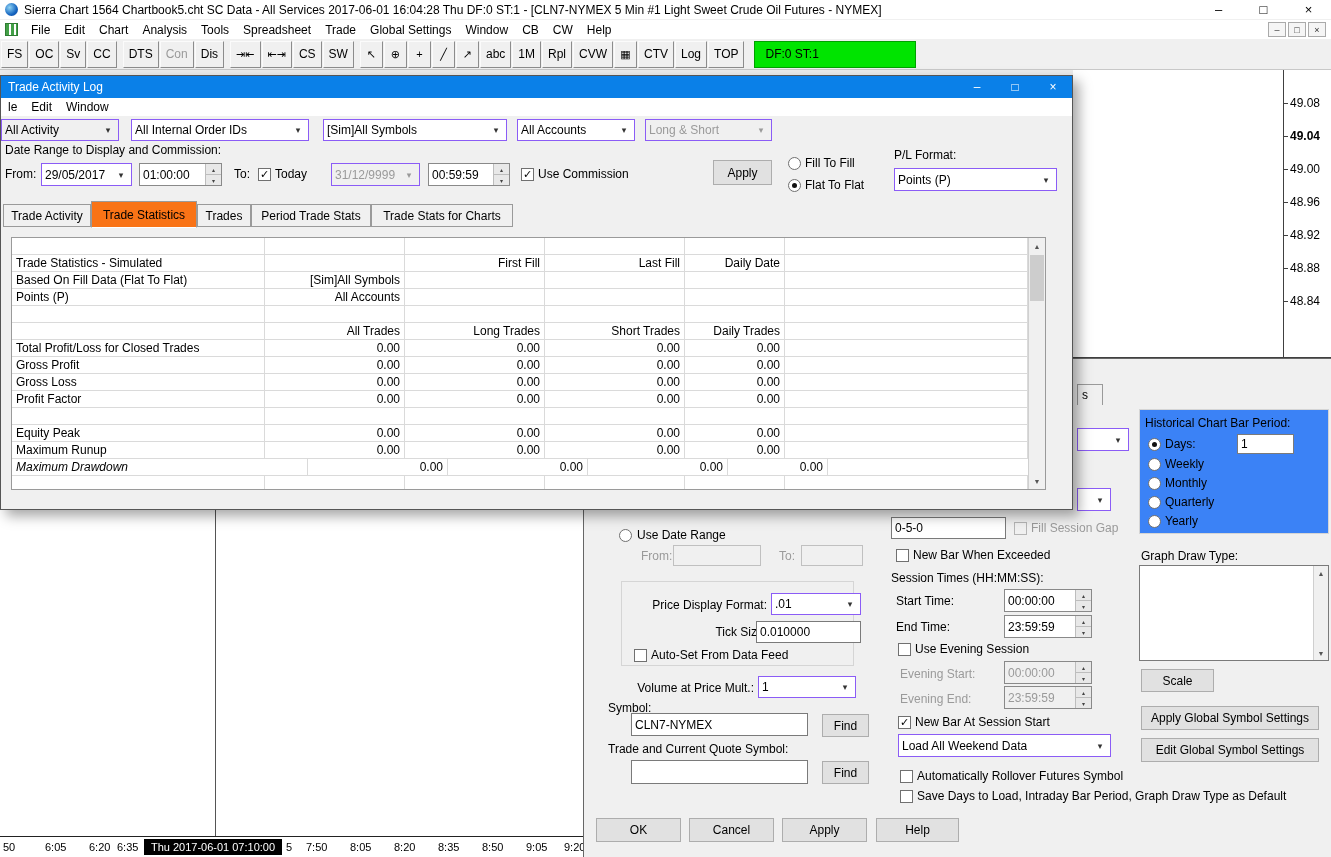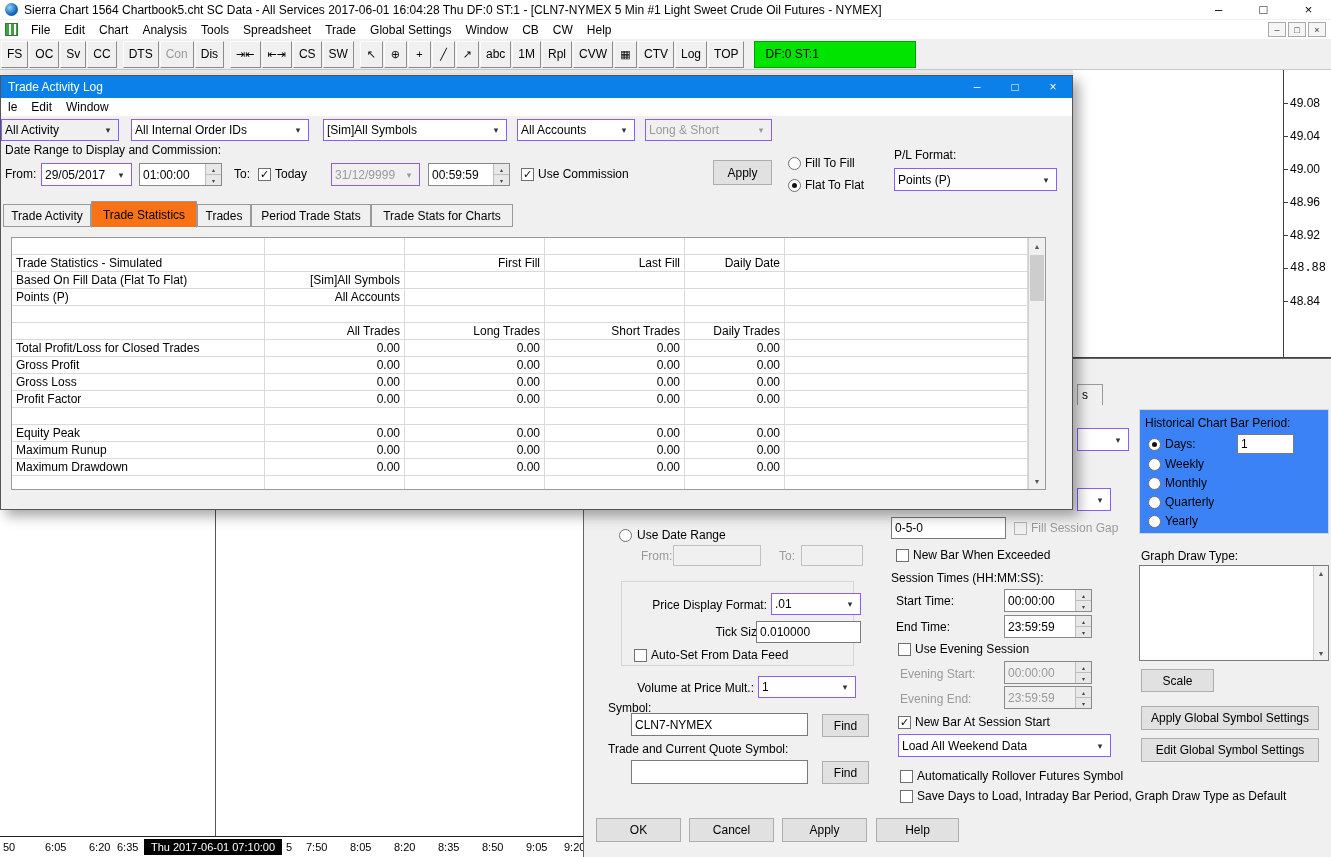--- a/index.html
+++ b/index.html
@@ -195,29 +195,29 @@
   <div class="tb-status">
     <span>DF:0  ST:1</span>
   </div>
 </div>
 
 <div class="chart-ne">
   <div class="scale-divider"></div>
   <div style="position:absolute;left:0;top:0;right:0;bottom:0;">
       <div class="price-label" style="top: 26px;">49.08</div>
       <div class="price-tick" style="top: 33px;"></div>
-      <div class="price-label" style="top: 59px;">49.04</div>
+      <div class="price-label" style="top: 59px; font-weight: bold;">49.04</div>
       <div class="price-tick" style="top: 66px;"></div>
       <div class="price-label" style="top: 92px;">49.00</div>
       <div class="price-tick" style="top: 99px;"></div>
       <div class="price-label" style="top: 125px;">48.96</div>
       <div class="price-tick" style="top: 132px;"></div>
       <div class="price-label" style="top: 158px;">48.92</div>
       <div class="price-tick" style="top: 165px;"></div>
-      <div class="price-label" style="top: 191px; font-family: Liberation Mono, monospace;">48.88</div>
+      <div class="price-label" style="top: 191px;">48.88</div>
       <div class="price-tick" style="top: 198px;"></div>
       <div class="price-label" style="top: 224px;">48.84</div>
       <div class="price-tick" style="top: 231px;"></div>
     </div>
 </div>
 
 <div class="chart-sw">
   <div class="crosshair-v"></div>
 </div>
 <div class="time-axis">
@@ -540,21 +540,21 @@
         </div>
         <div class="trow">
           <div class="tcell" style="width: 253px;">Maximum Runup</div>
           <div class="tcell num" style="width: 140px;">0.00</div>
           <div class="tcell num" style="width: 140px;">0.00</div>
           <div class="tcell num" style="width: 140px;">0.00</div>
           <div class="tcell num" style="width: 100px;">0.00</div>
           <div class="tcell num" style="width: 243px;"></div>
         </div>
         <div class="trow">
-          <div class="tcell" style="width: 253px;">Maximum Drawdown</div>
+          <div class="tcell" style="width: 296px; font-style: italic;">Maximum Drawdown</div>
           <div class="tcell num" style="width: 140px;">0.00</div>
           <div class="tcell num" style="width: 140px;">0.00</div>
           <div class="tcell num" style="width: 140px;">0.00</div>
           <div class="tcell num" style="width: 100px;">0.00</div>
           <div class="tcell num" style="width: 243px;"></div>
         </div>
         <div class="trow">
           <div class="tcell" style="width: 253px;"></div>
           <div class="tcell" style="width: 140px;"></div>
           <div class="tcell" style="width: 140px;"></div>

